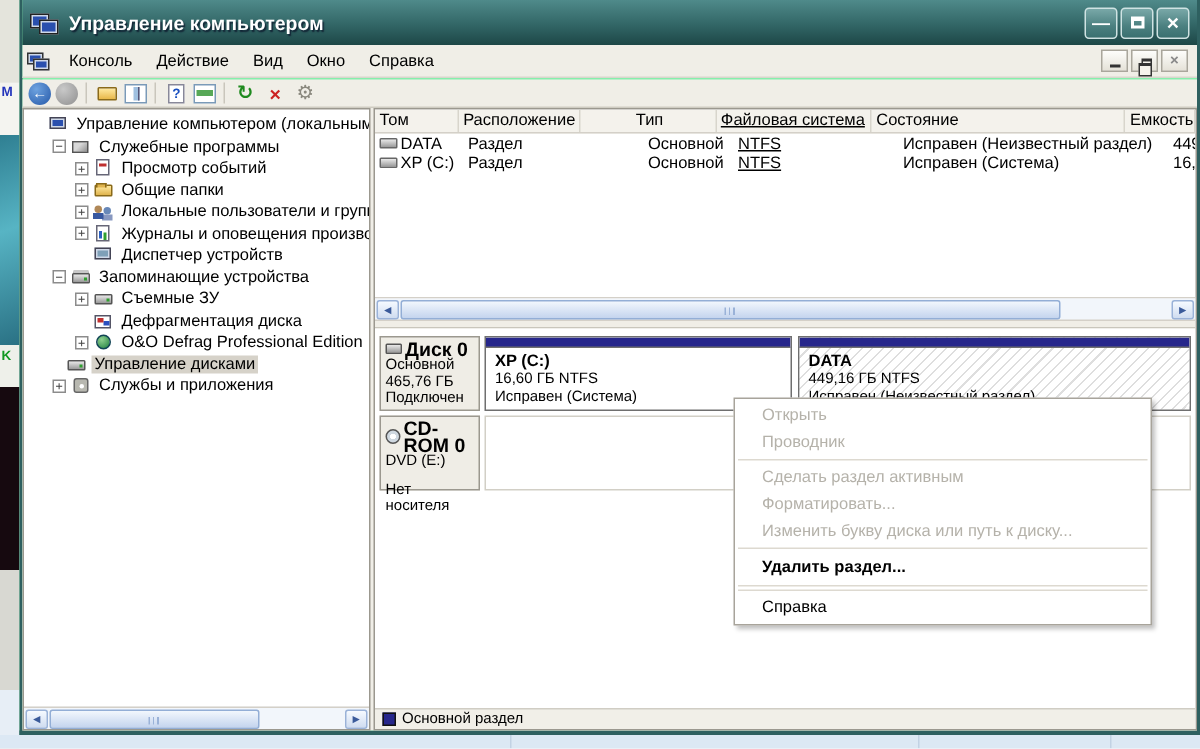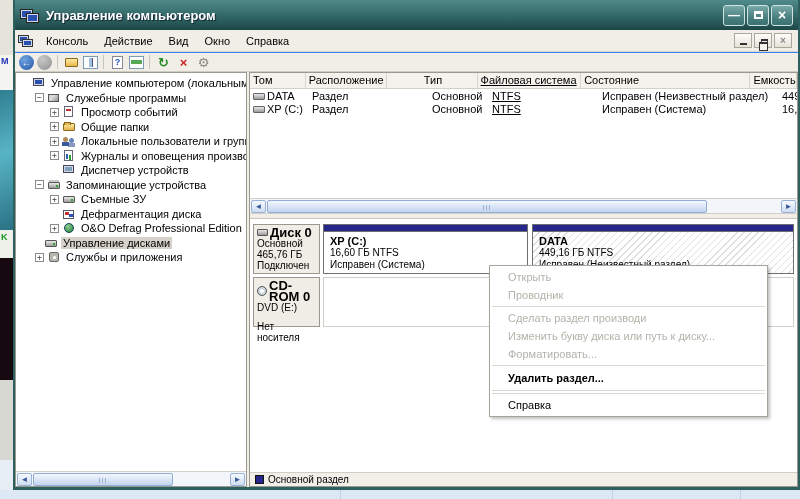--- a/index.html
+++ b/index.html
@@ -20,21 +20,21 @@
   .desk-frag-m { position:absolute; left:1px; top:56px; color:#2233bb; font-weight:bold; font-size:9px; }
   .desk-frag-k { position:absolute; left:1px; top:232px; color:#119922; font-weight:bold; font-size:9px; }
 
   
   .bottom-strip { position:absolute; left:0; top:490px; width:800px; height:9px; background:#dce8f4; }
   .bottom-strip i { position:absolute; top:0; width:1px; height:9px; background:#c2d2e4; }
 
   
   .window { position:absolute; left:13px; top:0; width:787px; height:490px;
             border-left:2px solid #2e6060; border-right:2px solid #2e6060; border-bottom:3px solid #2e6060;
-            background:#3b82f6; }
+            background:#86efac; }
 
   .titlebar { position:absolute; left:0; top:0; right:0; height:30px;
               background:linear-gradient(#4f8a8a 0%, #326666 55%, #1d4747 100%);
               display:flex; align-items:center; padding-left:5px; }
   .title-icon { width:20px; height:17px; margin-right:6px; position:relative; flex:0 0 auto; }
   .title-icon .mon { position:absolute; width:13px; height:10px; background:#cfd8e8; border:1px solid #222; }
   .title-icon .mon .scr { position:absolute; left:1px; top:1px; right:1px; bottom:1px; background:#2a4fae; }
   .title-icon .m1 { left:0; top:2px; }
   .title-icon .m2 { left:6px; top:6px; }
   .title-text { color:#fff; font-weight:bold; font-size:13px; text-shadow:1px 1px 1px #123; white-space:nowrap; }
@@ -458,23 +458,23 @@
         </div>
 
       </div>
     </div>
   </div>
 
   <div class="ctx-menu" id="ctx-menu">
       <div class="cm-item disabled">Открыть</div>
       <div class="cm-item disabled">Проводник</div>
       <div class="cm-sep"></div>
-      <div class="cm-item disabled">Сделать раздел производи</div>
+      <div class="cm-item disabled">Сделать раздел активным</div>
+      <div class="cm-item disabled">Форматировать...</div>
       <div class="cm-item disabled">Изменить букву диска или путь к диску...</div>
-      <div class="cm-item disabled">Форматировать...</div>
       <div class="cm-sep"></div>
       <div class="cm-item bold">Удалить раздел...</div>
       <div class="cm-sep"></div>
       <div class="cm-sep"></div>
       <div class="cm-item">Справка</div>
     </div>
 
 </div>
 
 </body></html>

